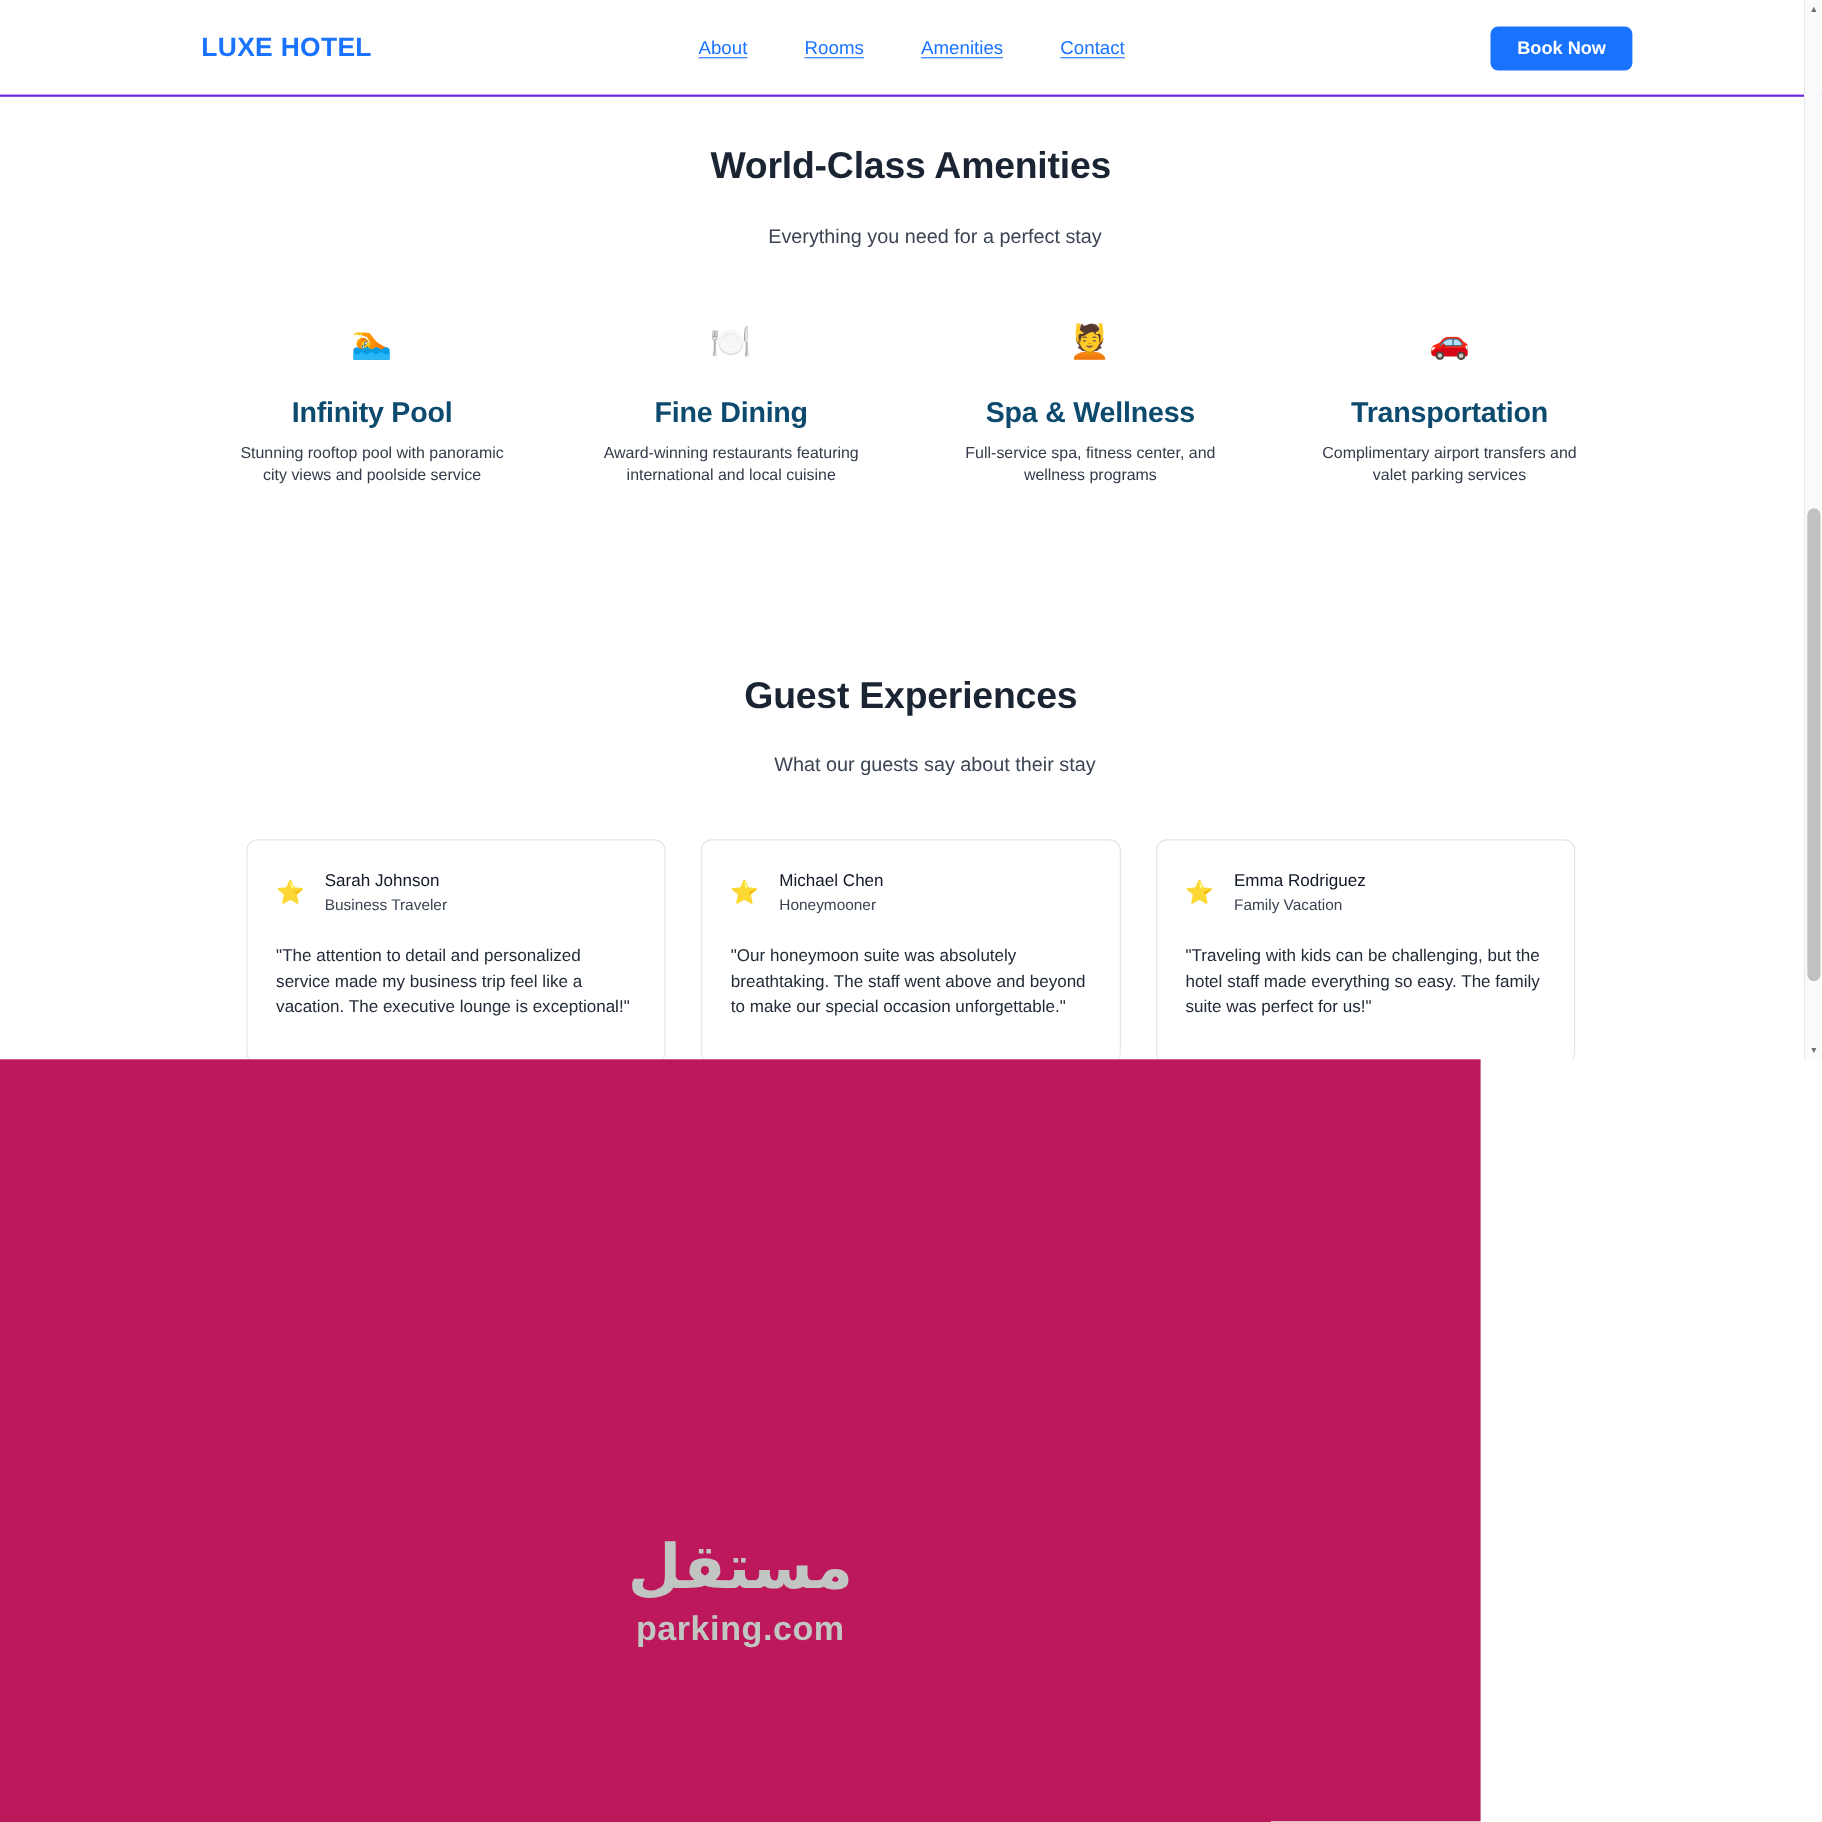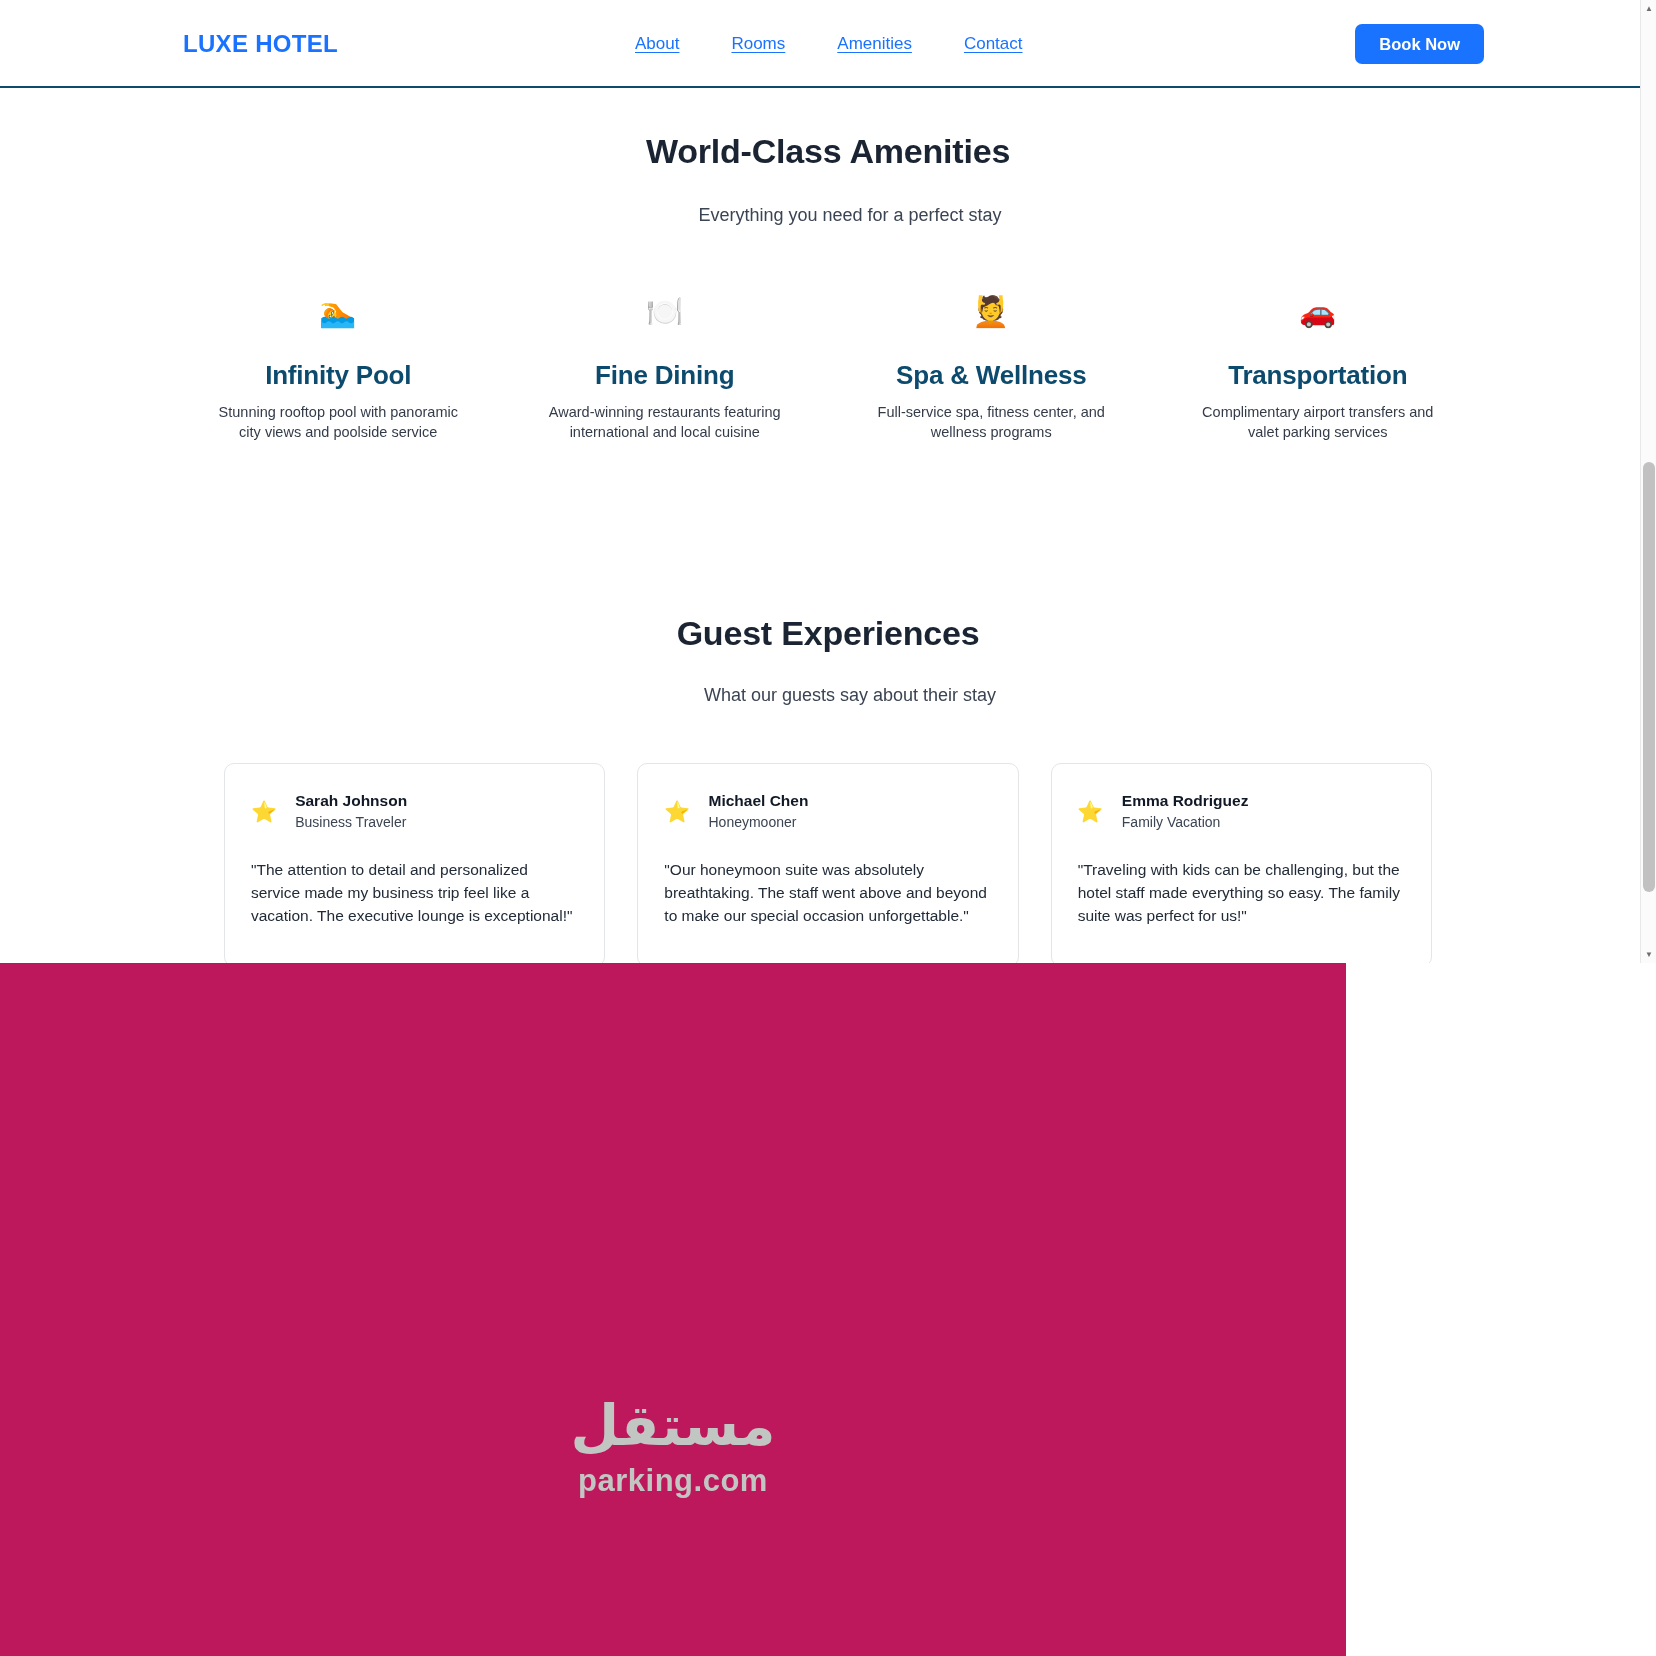--- a/index.html
+++ b/index.html
@@ -25,21 +25,21 @@
     height: 963px;
     background: #ffffff;
     overflow: hidden;
   }
 
   
   #site-header {
     position: relative;
     height: 88px;
     background: #ffffff;
-    border-bottom: 2px solid #0c4a6e;
+    border-bottom: 2px solid #6d28d9;
     display: flex;
     align-items: center;
   }
   #brand {
     position: absolute;
     left: 183px;
     top: 30px;
     font-size: 24px;
     font-weight: 700;
     letter-spacing: 0.3px;
@@ -161,21 +161,21 @@
     align-items: center;
     gap: 18px;
   }
   .star-icon {
     font-size: 21px;
     line-height: 1;
     flex: 0 0 auto;
   }
   .testimonial-name {
     font-size: 15.5px;
-    font-weight: 700;
+    font-weight: 400;
     color: #111826;
   }
   .testimonial-role {
     margin-top: 4px;
     font-size: 14px;
     color: #3b4453;
   }
   .testimonial-quote {
     margin-top: 28px;
     font-size: 15.5px;

